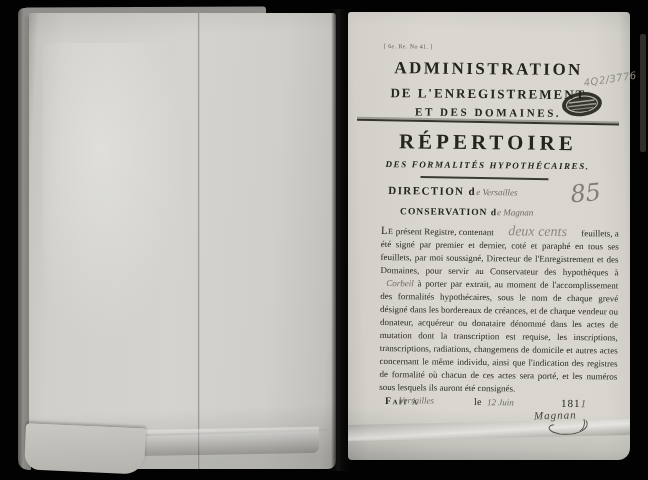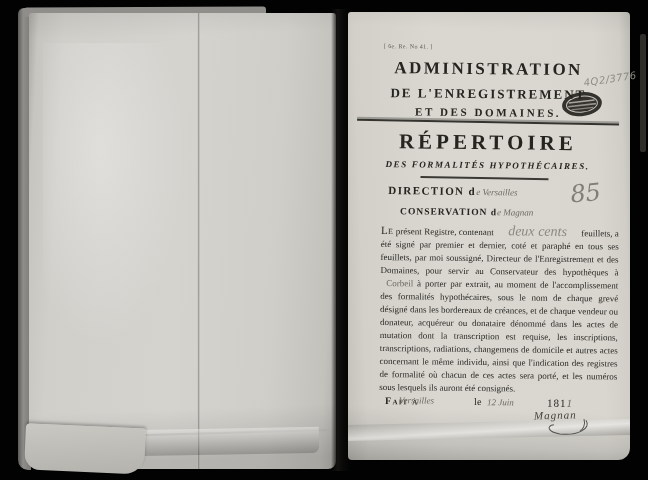--- a/index.html
+++ b/index.html
@@ -51,27 +51,27 @@
   .subtitle{top:147px;font-size:9px;font-weight:bold;font-style:italic;letter-spacing:1.6px;}
   .rule2{position:absolute;left:74px;top:164px;width:128px;height:2px;background:#3b3934;transform:rotate(.5deg);}
   .line-direction{position:absolute;left:42px;top:172px;font-size:11px;letter-spacing:1.4px;font-weight:bold;}
   .line-conservation{position:absolute;left:54px;top:194px;font-size:9.5px;letter-spacing:1px;font-weight:bold;}
   .hw{font-style:italic;color:#6a685f;font-weight:normal;letter-spacing:0;}
   .hw-sm{font-size:9px;}
   .para{position:absolute;left:35px;top:211px;width:238px;font-size:9px;line-height:13px;
         text-align:justify;color:#2b2925;}
   .lead{font-variant:small-caps;font-size:11px;letter-spacing:.5px;}
   .hw-blank{font-style:italic;color:#8b897f;padding:0 12px;font-size:14px;}
-  .hw-bureau{color:#6a685f;margin-left:6px;}
+  .hw-bureau{font-style:italic;color:#6a685f;margin-left:6px;}
   .fait-line{position:absolute;left:0;top:383px;width:100%;height:14px;}
   .fait-label{position:absolute;left:25px;top:0;font-size:10px;letter-spacing:1.2px;font-weight:bold;font-variant:small-caps;margin-left:16px;}
   .fait-place{position:absolute;left:55px;top:0;font-size:9px;}
   .le-label{position:absolute;left:130px;top:0;font-size:10px;}
   .fait-date{position:absolute;left:143px;top:1px;font-size:9px;}
-  .year{position:absolute;left:203px;top:0;font-size:11px;letter-spacing:1px;}
+  .year{position:absolute;left:217px;top:0;font-size:11px;letter-spacing:1px;}
   .year .hw{font-size:11px;}
   .signature{position:absolute;left:190px;top:395px;font-size:11px;font-style:italic;color:#45433d;
              letter-spacing:1px;transform:rotate(-2deg);}
   .flourish{position:absolute;left:196px;top:404px;}
   
   .pencil-ref{position:absolute;left:236px;top:59px;font-size:10px;font-style:italic;
               font-family:"DejaVu Sans",sans-serif;color:#8f8d85;transform:rotate(-9deg);letter-spacing:.5px;}
   .folio-mark{position:absolute;left:224px;top:165px;font-size:24px;font-style:italic;color:#807e76;
               transform:rotate(-6deg);font-family:"DejaVu Serif",serif;}
   .stamp{position:absolute;left:214px;top:77px;transform:rotate(-7deg);}

